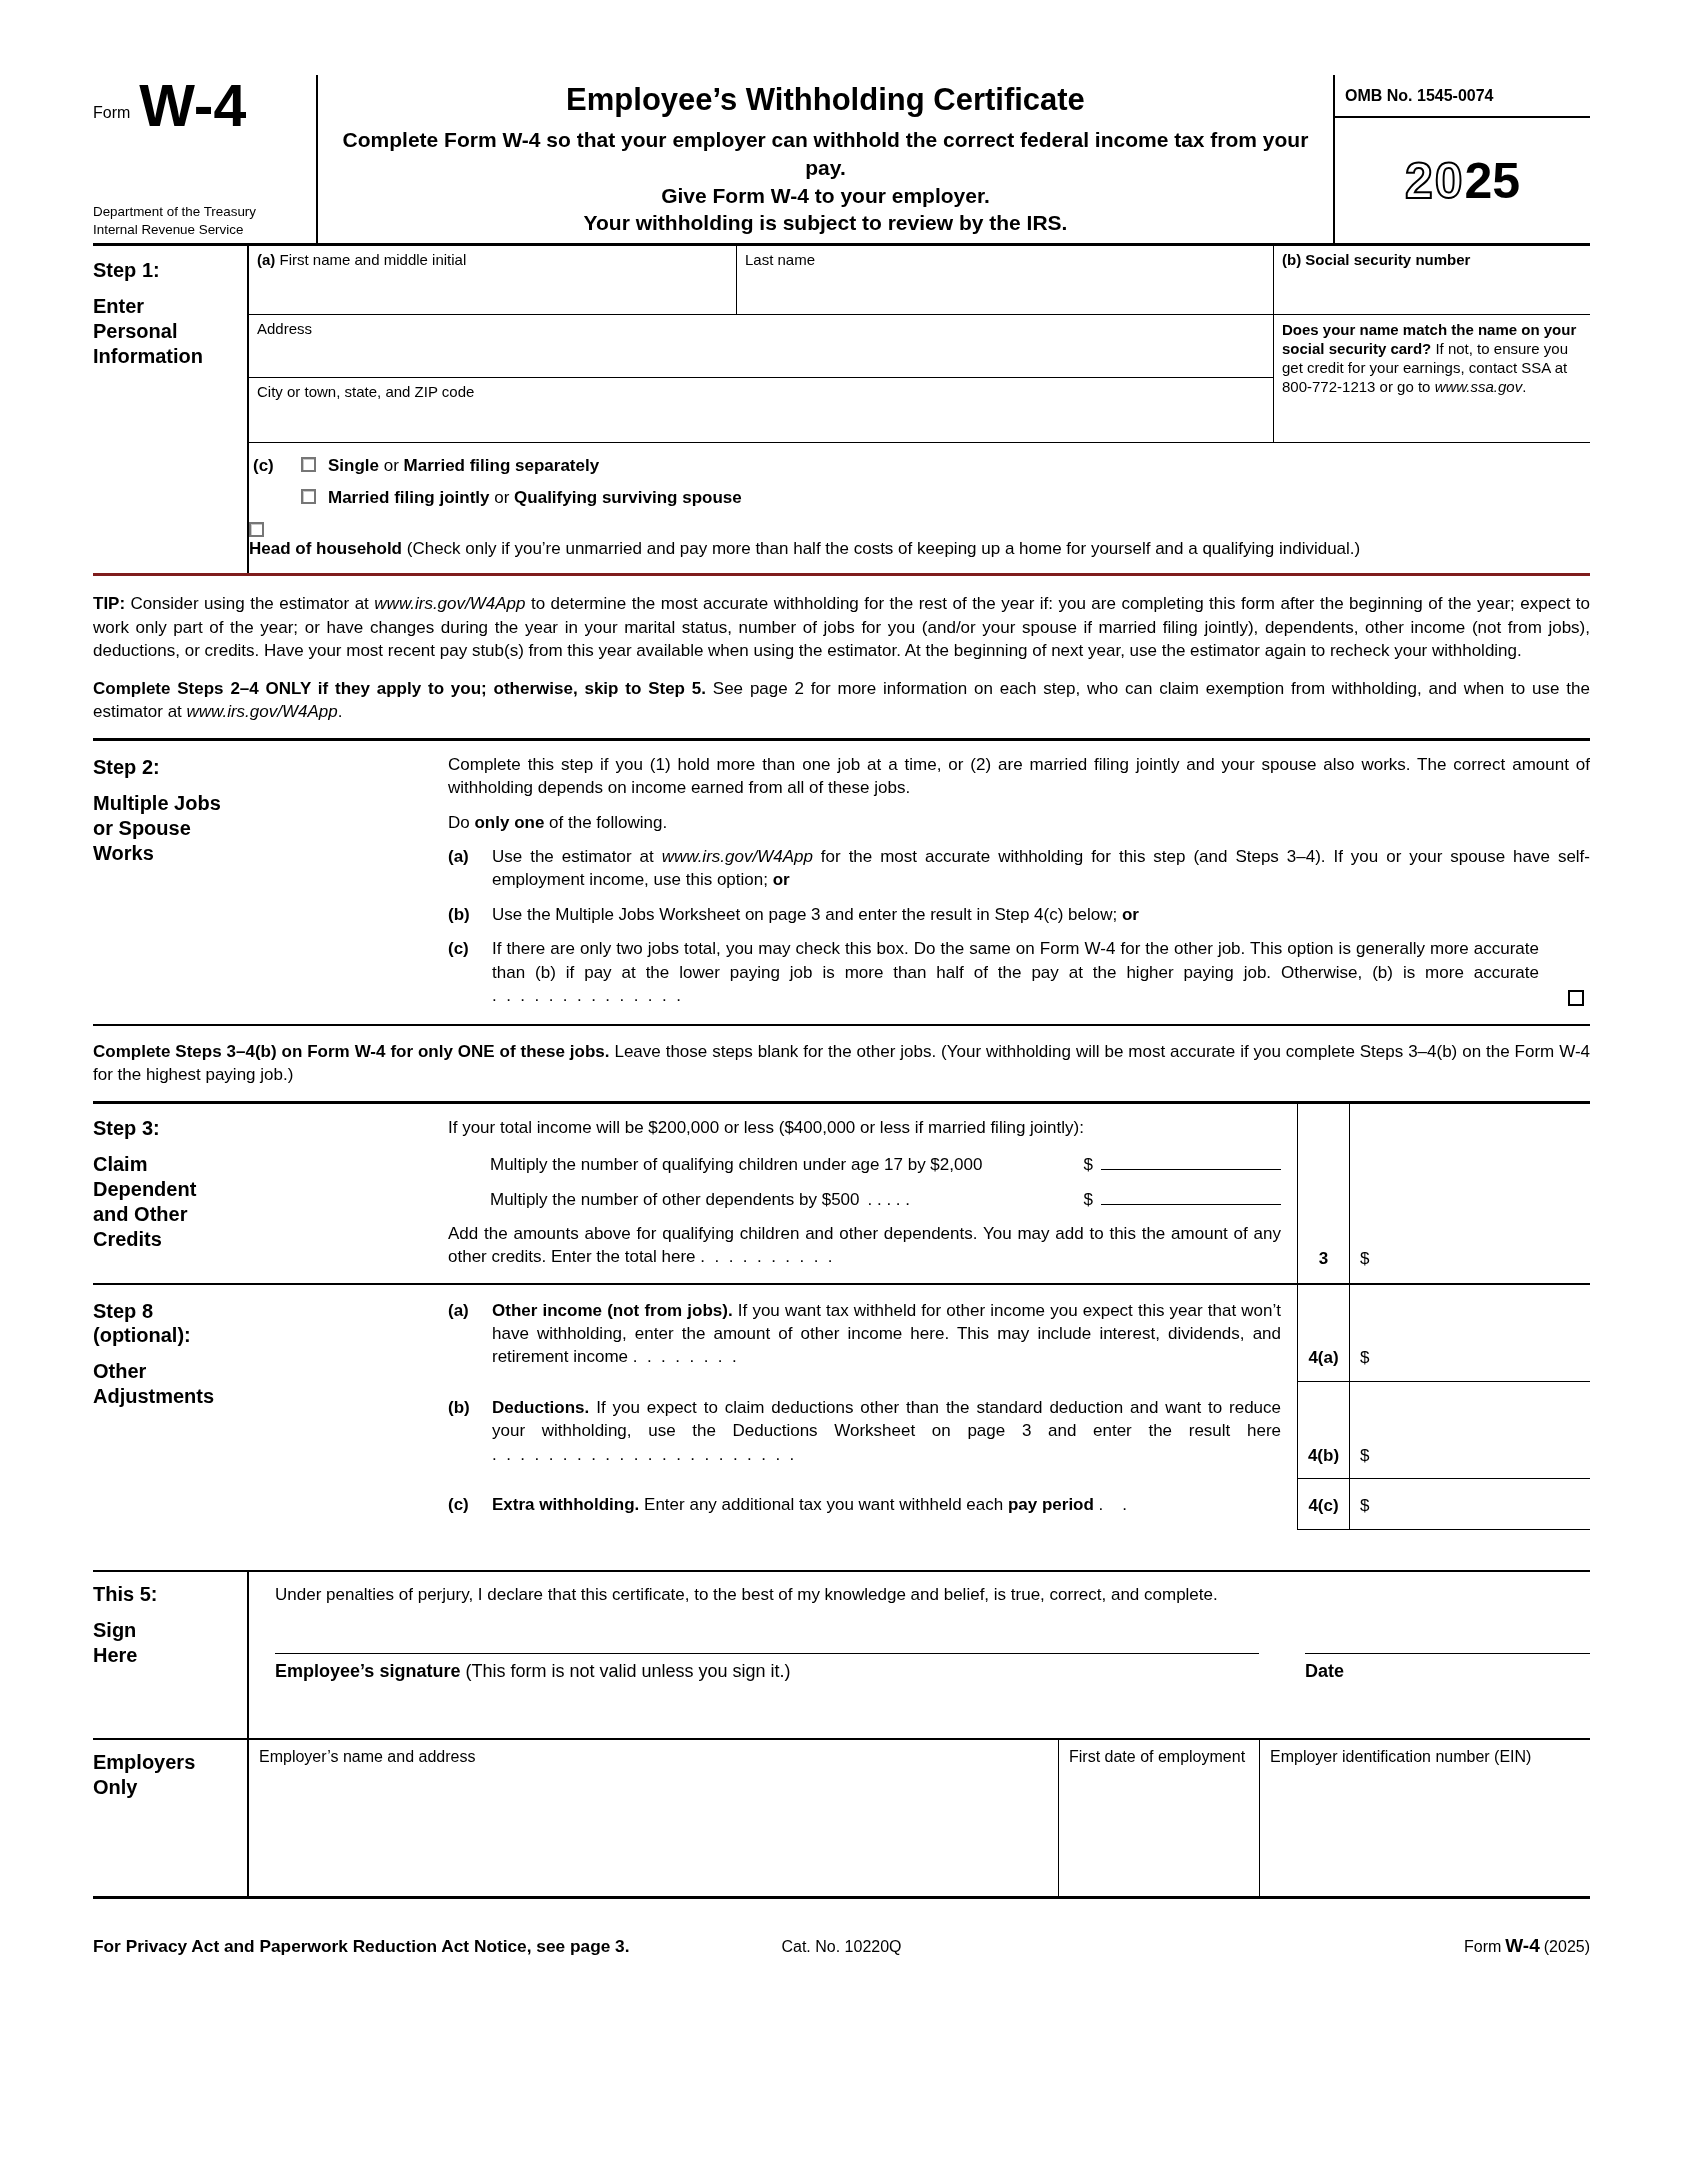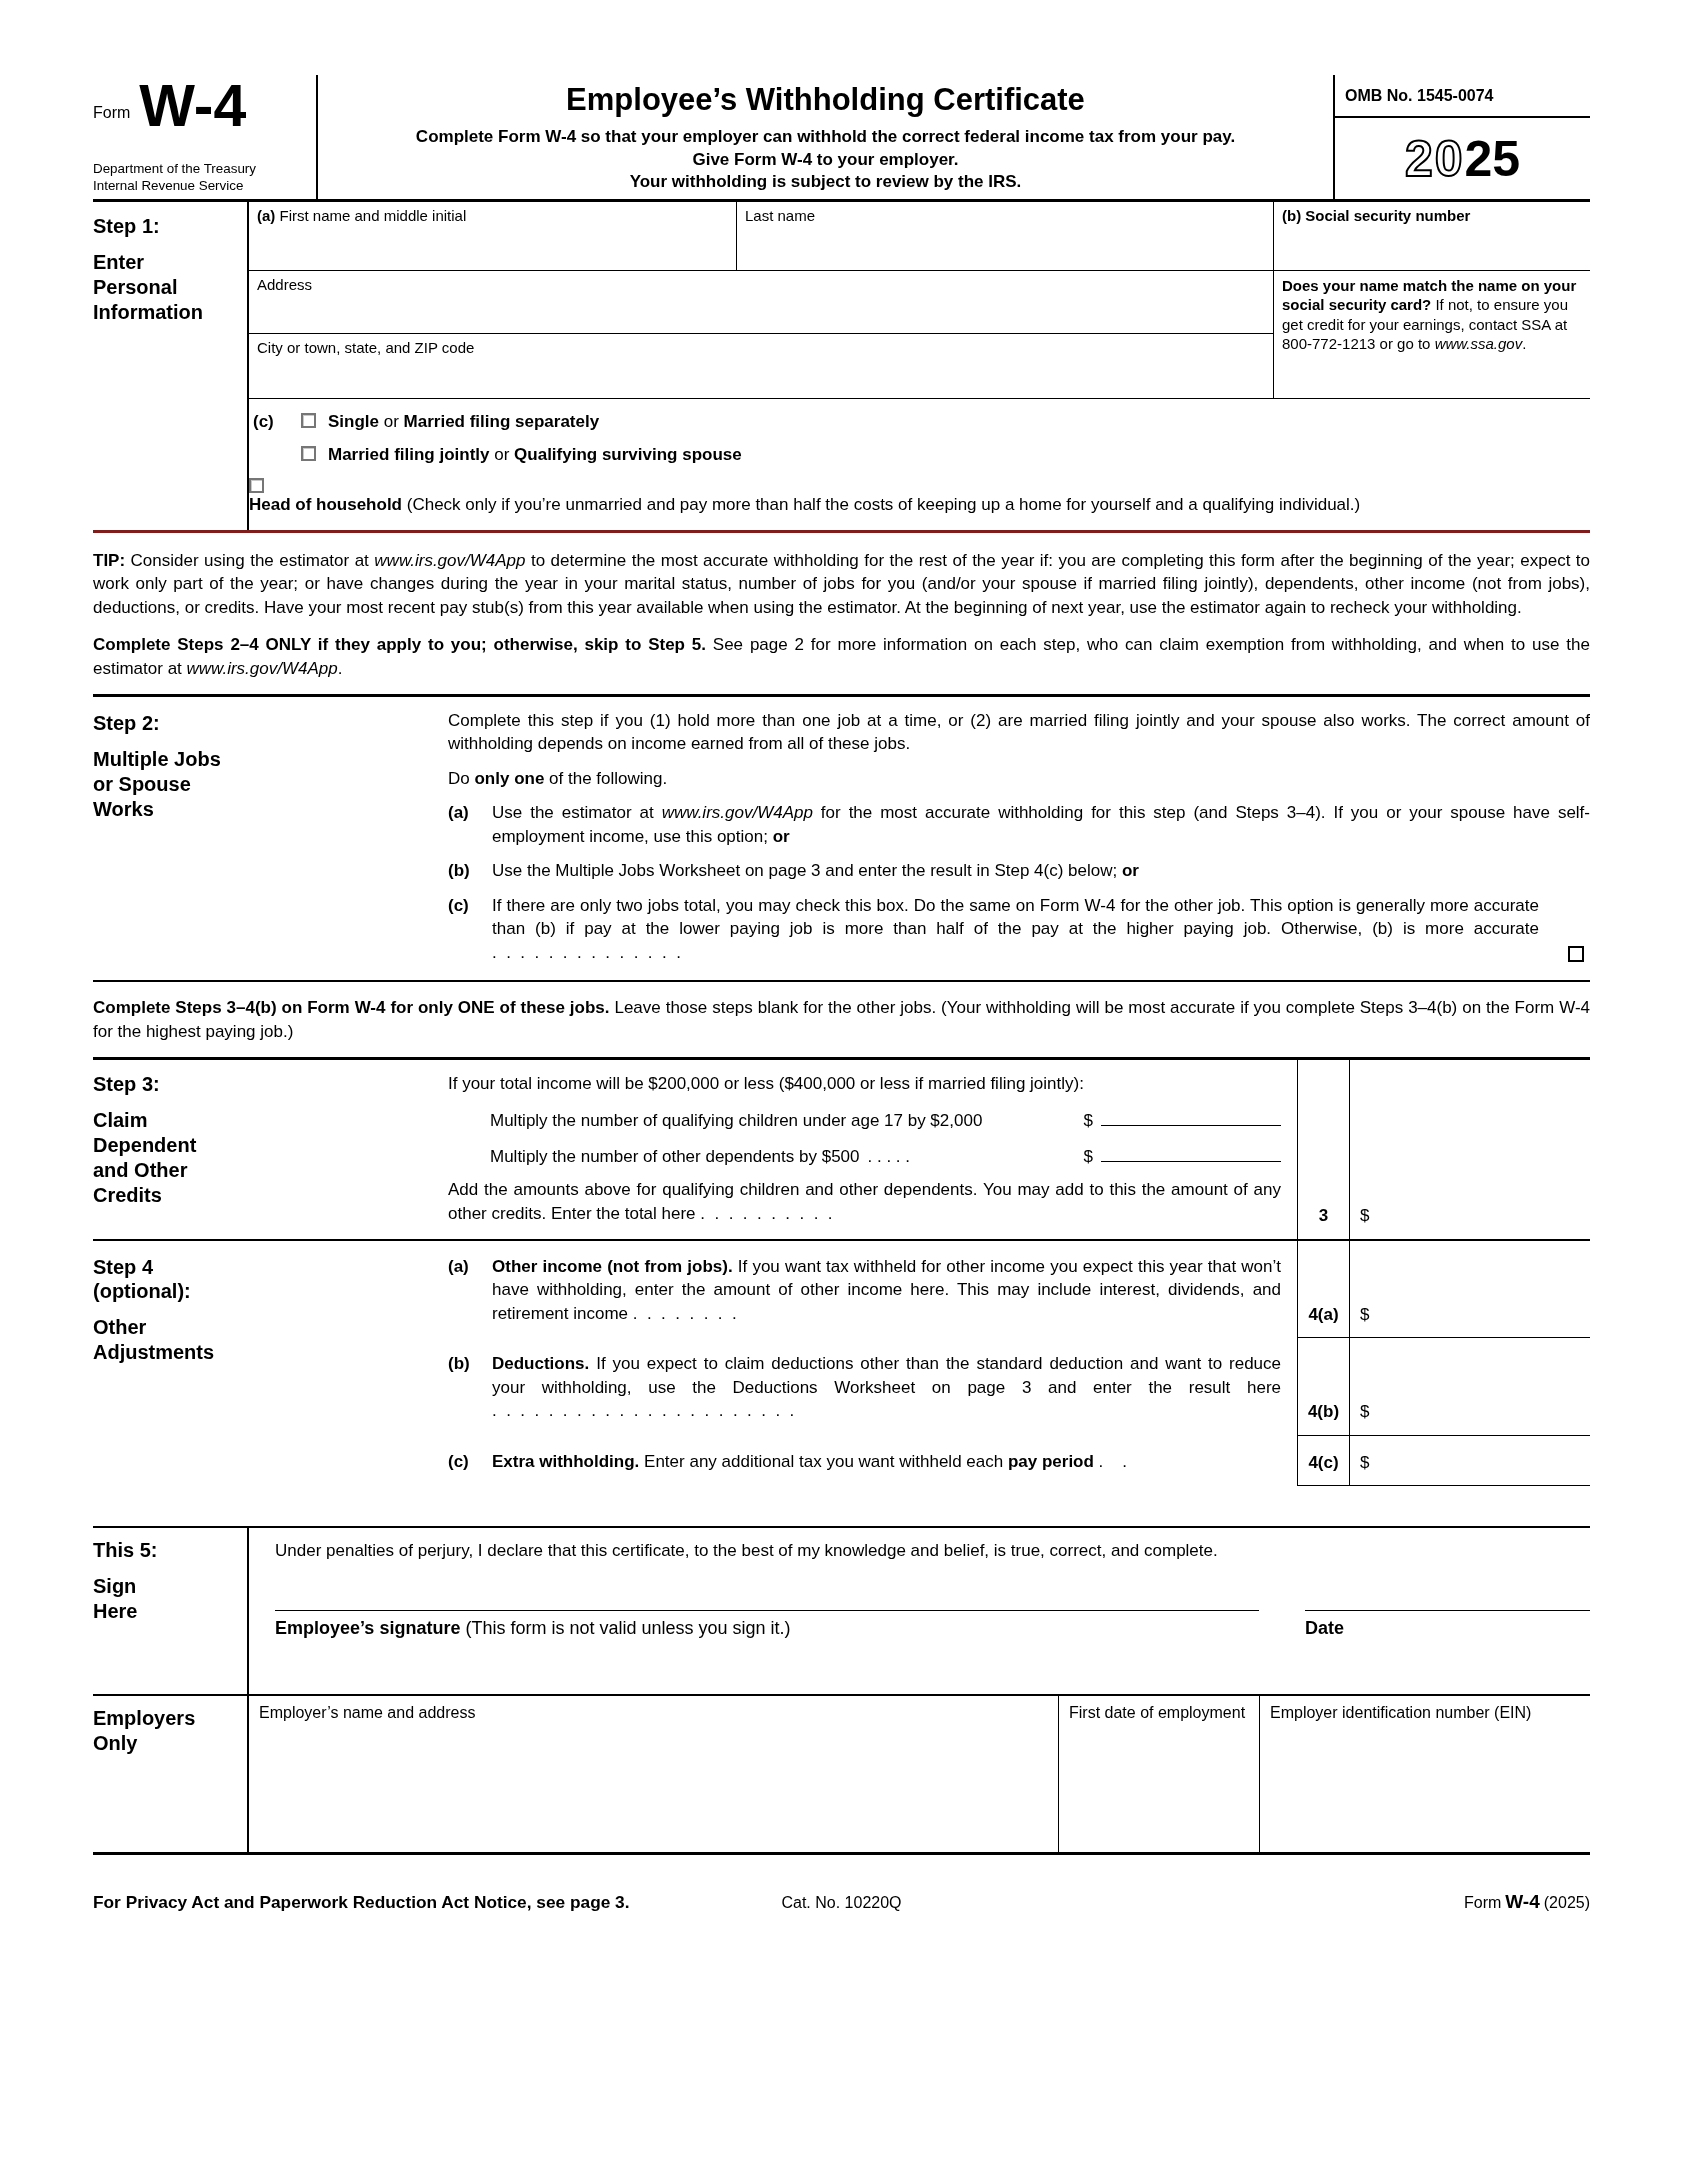--- a/index.html
+++ b/index.html
@@ -14,21 +14,21 @@
   .dots{white-space:pre;}
   
   .hdr{display:flex;border-bottom:3px solid #000;}
   .hdr-left{width:215px;border-right:2px solid #000;display:flex;flex-direction:column;padding:2px 8px 5px 0;}
   .form-line{display:flex;align-items:center;gap:9px;}
   .form-word{font-size:16px;margin-top:14px;}
   .form-num{font-size:59px;font-weight:bold;line-height:1;}
   .agency{font-size:13.4px;line-height:1.3;margin-top:auto;}
   .hdr-center{flex:1;text-align:center;padding:8px 12px 6px;}
   .hdr-title{font-size:31px;font-weight:bold;line-height:1.1;margin-bottom:9px;}
-  .hdr-sub{font-size:17px;font-weight:bold;line-height:1.32;}
+  .hdr-sub{font-size:21px;font-weight:bold;line-height:1.32;}
   .hdr-right{width:255px;border-left:2px solid #000;display:flex;flex-direction:column;}
   .omb{font-size:16px;padding:10px 10px 9px;border-bottom:2px solid #000;font-weight:bold;}
   .year{flex:1;display:flex;align-items:center;justify-content:center;font-size:50px;font-weight:bold;line-height:1;padding:4px 0;}
   .y-outline{color:#fff;-webkit-text-stroke:2px #000;letter-spacing:2px;}
   
   .step-name{font-size:20px;font-weight:bold;line-height:1.2;margin-bottom:12px;}
   .step-sub{font-size:20px;font-weight:bold;line-height:1.25;}
   .mw70{max-width:69px}.mw120{max-width:119px}.mw130{max-width:129px}.mw140{max-width:139px}.mw150{max-width:149px}
   
   .step1{display:grid;grid-template-columns:156px 488px 537px 1fr;grid-template-rows:69px 63px 65px auto;border-bottom:3px solid #7f1d1d;}
@@ -233,21 +233,21 @@
       <span>Add the amounts above for qualifying children and other dependents. You may add to this the amount of any other credits. Enter the total here   </span><span class="dots">.  .  .  .  .  .  .  .  .  .</span>
     </div>
     <div class="s3-num">3</div>
     <div class="s3-amt">
         <span>$</span>
       </div>
   </div>
 
   <div class="step4">
     <div class="s4-label">
-      <div class="step-name mw130">Step 4 (optional):</div>
+      <div class="step-name mw130">Step 8 (optional):</div>
       <div class="step-sub mw150">Other Adjustments</div>
     </div>
     <div class="s4-item r1">
       <span class="marker">(a)</span>
       <span class="itext"><span class="b">Other income (not from jobs).</span><span> If you want tax withheld for other income you expect this year that won’t have withholding, enter the amount of other income here. This may include interest, dividends, and retirement income   </span><span class="dots">.  .  .  .  .  .  .  .</span></span>
     </div>
     <div class="s4-num r1">4(a)</div>
     <div class="s4-amt r1">
         <span>$</span>
       </div>

